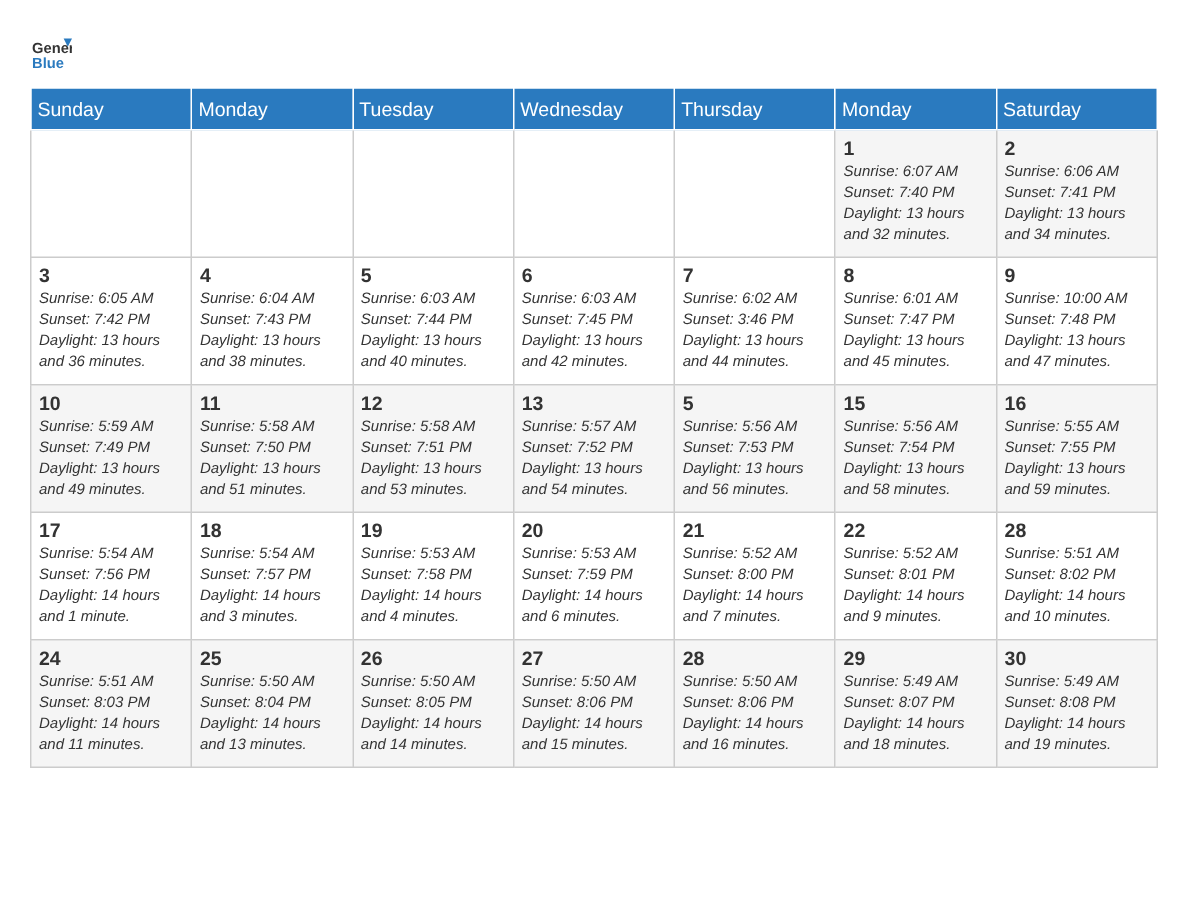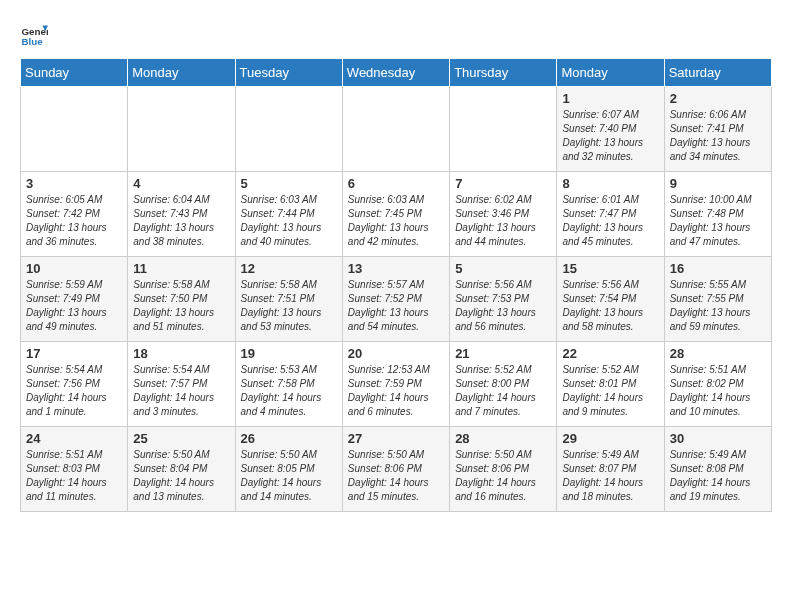--- a/index.html
+++ b/index.html
@@ -272,21 +272,21 @@
         </td>
         <td>
           <span class="day-number">19</span>
           <div class="cell-content">Sunrise: 5:53 AM
 Sunset: 7:58 PM
 Daylight: 14 hours
 and 4 minutes.</div>
         </td>
         <td>
           <span class="day-number">20</span>
-          <div class="cell-content">Sunrise: 12:53 AM
+          <div class="cell-content">Sunrise: 5:53 AM
 Sunset: 7:59 PM
 Daylight: 14 hours
 and 6 minutes.</div>
         </td>
         <td>
           <span class="day-number">21</span>
           <div class="cell-content">Sunrise: 5:52 AM
 Sunset: 8:00 PM
 Daylight: 14 hours
 and 7 minutes.</div>

